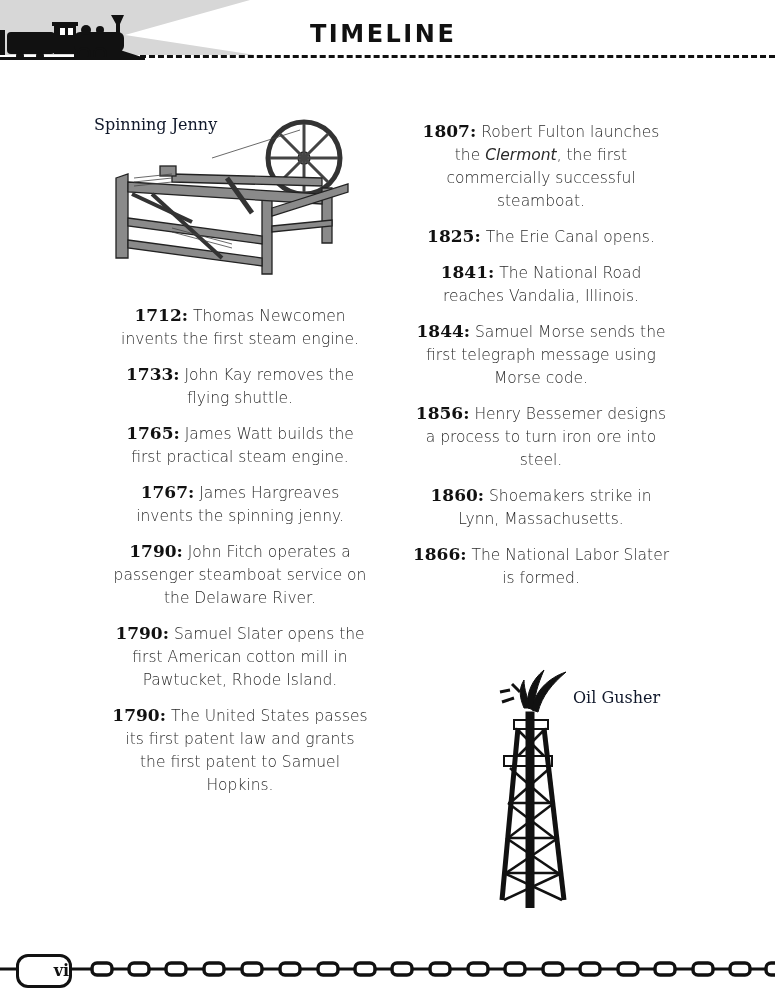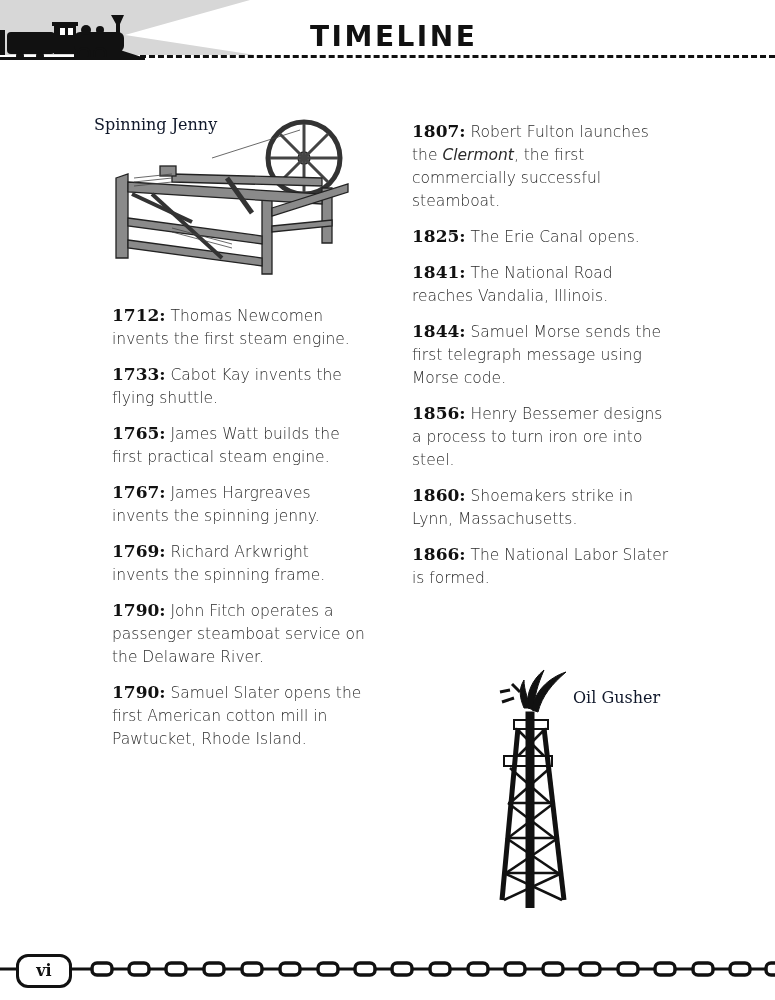--- a/index.html
+++ b/index.html
@@ -1,27 +1,27 @@
 <!DOCTYPE html>
 <html><head>
 <meta charset="utf-8">
 <style>
   html, body { margin: 0; padding: 0; background: #ffffff; }
   body { width: 775px; height: 1000px; position: relative; overflow: hidden; font-family: "DejaVu Sans", sans-serif; color: #1e1e1e; }
   .header { position: absolute; left: 0; top: 0; width: 775px; height: 62px; }
   .beam { position: absolute; left: 0; top: 0; }
   .train { position: absolute; left: 0; top: 10px; }
-  .title { position: absolute; left: 310px; top: 20px; font-family: "DejaVu Sans", sans-serif; font-weight: bold; font-size: 28px; letter-spacing: 2.5px; color: #111; }
+  .title { position: absolute; left: 310px; top: 20px; font-family: "DejaVu Sans", sans-serif; font-weight: bold; font-size: 24px; letter-spacing: 2.5px; color: #111; }
   .dashed { position: absolute; left: 140px; top: 55px; width: 635px; height: 0; border-top: 3px dashed #111; }
   .fig-label { position: absolute; font-family: "DejaVu Serif", serif; font-size: 16px; color: #0f172a; }
-  .col { position: absolute; text-align: left; }
+  .col { position: absolute; text-align: center; }
   .entry { font-size: 15.5px; line-height: 23px; margin: 0 0 12px 0; color: #2a2a2a; font-weight: 300; }
   .year { font-family: "DejaVu Serif", serif; font-weight: bold; font-size: 17px; color: #111; }
   .footer { position: absolute; left: 0; top: 940px; width: 775px; height: 60px; }
-  .page-badge { position: absolute; left: 16px; top: 14px; width: 50px; height: 28px; border: 3.5px solid #111; border-radius: 12px; background: #fff; text-align: center; line-height: 28px; font-family: "DejaVu Serif", serif; font-weight: bold; font-size: 16px; color: #111; box-sizing: content-box; }
+  .page-badge { position: absolute; left: 16px; top: 14px; width: 50px; height: 28px; border: 3.5px solid #111; border-radius: 12px; background: #fff; text-align: right; line-height: 28px; font-family: "DejaVu Serif", serif; font-weight: bold; font-size: 16px; color: #111; box-sizing: content-box; }
 </style>
 </head>
 <body>
 
 <div class="header">
   <svg class="beam" width="260" height="58" viewBox="0 0 260 58">
     <polygon points="0,0 250,0 125,35 255,55 0,55" fill="#d7d7d7"></polygon>
   </svg>
   <svg class="train" width="145" height="50" viewBox="0 0 145 50">
     <g fill="#111">
@@ -77,26 +77,26 @@
         <line x1="22" y1="64" x2="60" y2="60"></line>
       <line x1="22" y1="68" x2="60" y2="64"></line>
         <line x1="60" y1="110" x2="120" y2="126"></line>
       <line x1="60" y1="114" x2="120" y2="130"></line>
     </g>
   </g>
 </svg>
 
 <div class="col" style="left:112px; top:304px; width:256px;">
   <p class="entry"><span class="year">1712:</span> <span>Thomas Newcomen invents the first steam engine.</span></p>
-  <p class="entry"><span class="year">1733:</span> <span>Cabot Kay invents the flying shuttle.</span></p>
+  <p class="entry"><span class="year">1733:</span> <span>John Kay removes the flying shuttle.</span></p>
   <p class="entry"><span class="year">1765:</span> <span>James Watt builds the first practical steam engine.</span></p>
   <p class="entry"><span class="year">1767:</span> <span>James Hargreaves invents the spinning jenny.</span></p>
-  <p class="entry"><span class="year">1769:</span> <span>Richard Arkwright invents the spinning frame.</span></p>
   <p class="entry"><span class="year">1790:</span> <span>John Fitch operates a passenger steamboat service on the Delaware River.</span></p>
   <p class="entry"><span class="year">1790:</span> <span>Samuel Slater opens the first American cotton mill in Pawtucket, Rhode Island.</span></p>
+  <p class="entry"><span class="year">1790:</span> <span>The United States passes its first patent law and grants the first patent to Samuel Hopkins.</span></p>
 </div>
 
 <div class="col" style="left:412px; top:120px; width:258px;">
   <p class="entry"><span class="year">1807:</span> <span>Robert Fulton launches the </span><em>Clermont</em><span>, the first commercially successful steamboat.</span></p>
   <p class="entry"><span class="year">1825:</span> <span>The Erie Canal opens.</span></p>
   <p class="entry"><span class="year">1841:</span> <span>The National Road reaches Vandalia, Illinois.</span></p>
   <p class="entry"><span class="year">1844:</span> <span>Samuel Morse sends the first telegraph message using Morse code.</span></p>
   <p class="entry"><span class="year">1856:</span> <span>Henry Bessemer designs a process to turn iron ore into steel.</span></p>
   <p class="entry"><span class="year">1860:</span> <span>Shoemakers strike in Lynn, Massachusetts.</span></p>
   <p class="entry"><span class="year">1866:</span> <span>The National Labor Slater is formed.</span></p>

